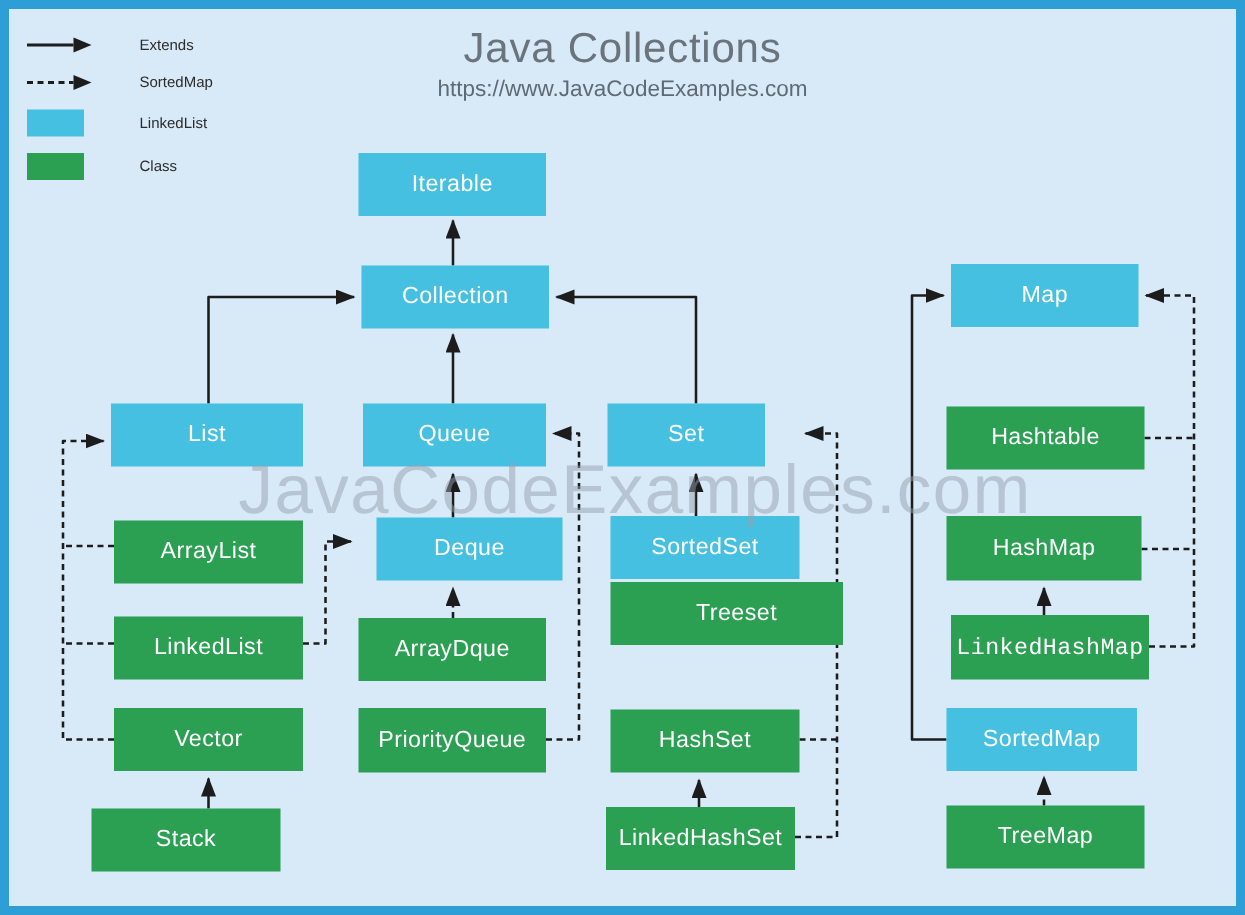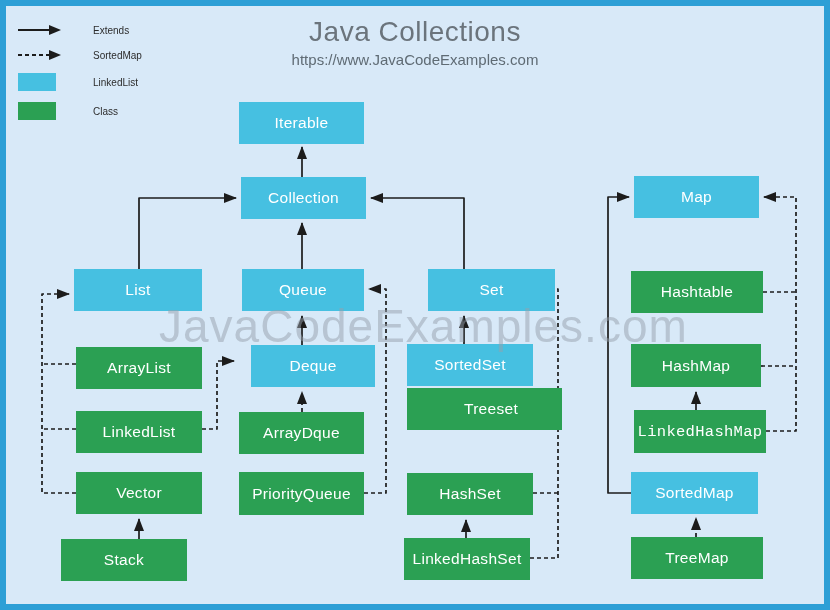--- a/index.html
+++ b/index.html
@@ -84,21 +84,21 @@
       <polyline points="760,425 790,425 790,191 758,191" fill="none" stroke="#1c1c1c" stroke-width="1.7" stroke-linejoin="round" stroke-dasharray="4 3" marker-end="url(#arrowhead)"></polyline>
       <polyline points="757,286 790,286" fill="none" stroke="#1c1c1c" stroke-width="1.7" stroke-linejoin="round" stroke-dasharray="4 3"></polyline>
       <polyline points="755,360 790,360" fill="none" stroke="#1c1c1c" stroke-width="1.7" stroke-linejoin="round" stroke-dasharray="4 3"></polyline>
     </svg>
 
   <div id="nodes-layer">
       <div class="node interface" style="left: 233px; top: 96px; width: 125px; height: 42px;">Iterable</div>
       <div class="node interface" style="left: 235px; top: 171px; width: 125px; height: 42px;">Collection</div>
       <div class="node interface" style="left: 68px; top: 263px; width: 128px; height: 42px;">List</div>
       <div class="node interface" style="left: 236px; top: 263px; width: 122px; height: 42px;">Queue</div>
-      <div class="node interface" style="left: 422px; top: 263px; width: 127px; height: 42px;">Set</div>
+      <div class="node interface" style="left: 399px; top: 263px; width: 105px; height: 42px;">Set</div>
       <div class="node interface" style="left: 628px; top: 170px; width: 125px; height: 42px;">Map</div>
       <div class="node interface" style="left: 245px; top: 339px; width: 124px; height: 42px;">Deque</div>
       <div class="node interface" style="left: 401px; top: 338px; width: 126px; height: 42px;">SortedSet</div>
       <div class="node interface" style="left: 625px; top: 466px; width: 127px; height: 42px;">SortedMap</div>
       <div class="node class" style="left: 70px; top: 341px; width: 126px; height: 42px;">ArrayList</div>
       <div class="node class" style="left: 70px; top: 405px; width: 126px; height: 42px;">LinkedList</div>
       <div class="node class" style="left: 70px; top: 466px; width: 126px; height: 42px;">Vector</div>
       <div class="node class" style="left: 55px; top: 533px; width: 126px; height: 42px;">Stack</div>
       <div class="node class" style="left: 233px; top: 406px; width: 125px; height: 42px;">ArrayDque</div>
       <div class="node class" style="left: 233px; top: 466px; width: 125px; height: 43px;">PriorityQueue</div>

